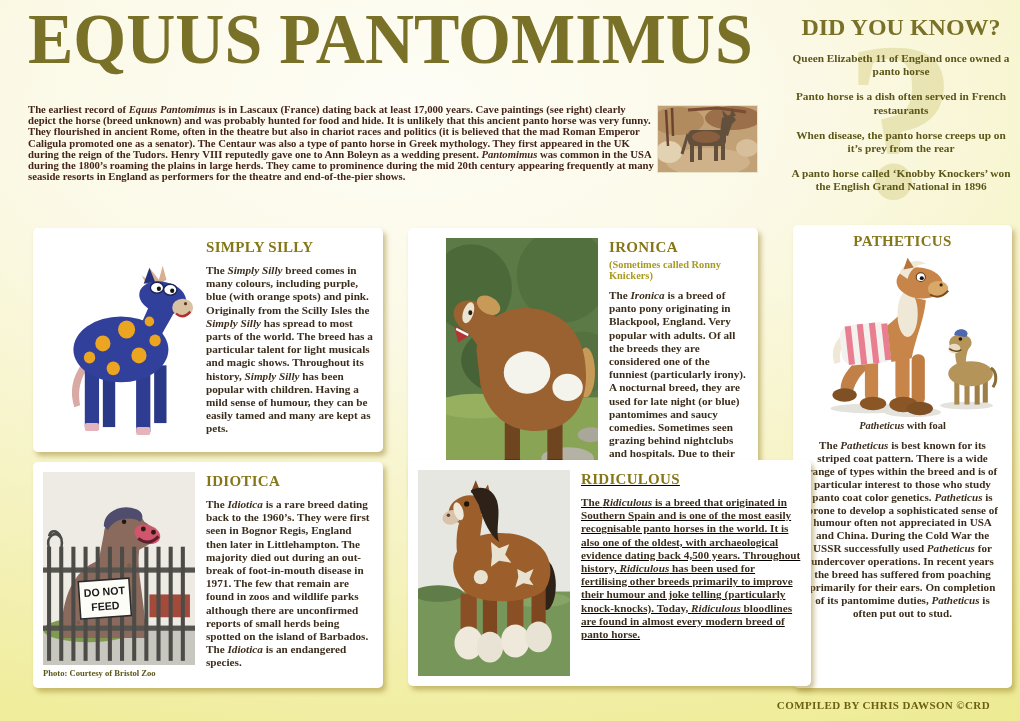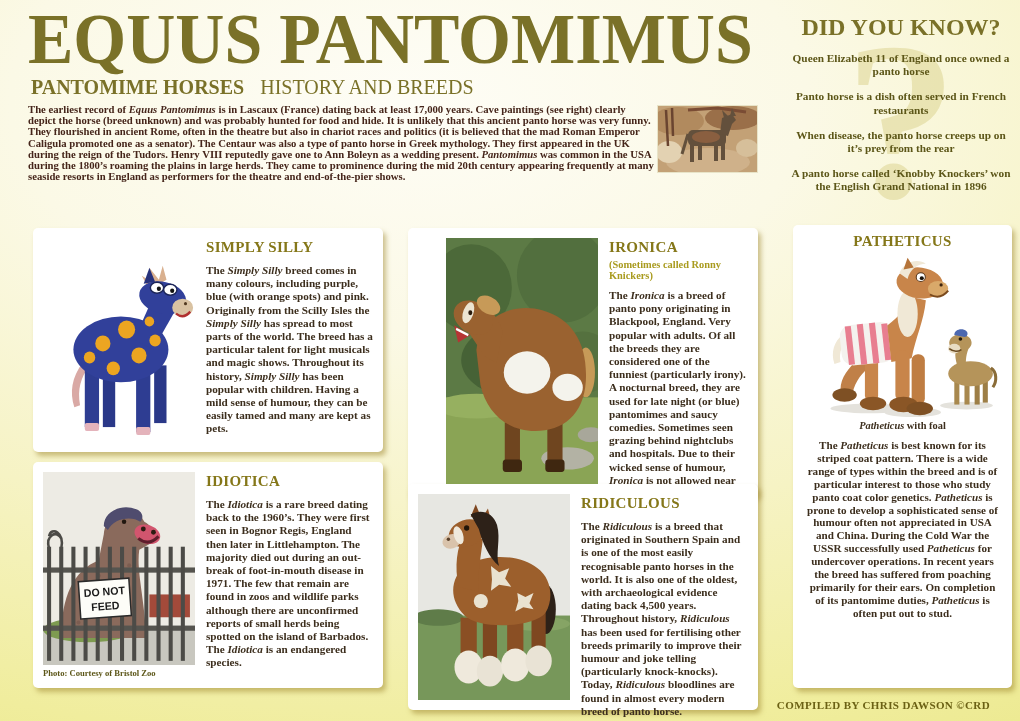--- a/index.html
+++ b/index.html
@@ -44,21 +44,21 @@
     color:var(--facts-text,#5c5618);
   }
   
   .card{
     position:absolute;background:#fff;border-radius:5px;box-sizing:border-box;
     box-shadow:3px 4px 5px rgba(155,132,44,.5);padding:10px;display:flex;
   }
   .card-ss{left:33px;top:228px;width:350px;height:224px;}
   .card-ir{left:408px;top:228px;width:350px;height:269px;padding-left:38px;}
   .card-id{left:33px;top:462px;width:350px;height:226px;}
-  .card-ri{left:408px;top:484px;width:350px;height:226px;}
+  .card-ri{left:408px;top:460px;width:403px;height:226px;text-decoration:underline;}
   .card-pa{left:793px;top:225px;width:219px;height:463px;display:block;text-align:center;padding-top:8px;}
   .card-img{flex:0 0 152px;width:152px;display:flex;flex-direction:column;}
   .card-img svg{flex:1 1 auto;min-height:0;width:100%;display:block;}
   .card-text{flex:1 1 auto;padding-left:11px;}
   .card-title{
     margin:1px 0 8px;font-weight:700;font-size:15px;letter-spacing:.3px;
     color:var(--card-title-olive,#857719);
   }
   .card-sub{margin:-5px 0 8px;font-weight:700;font-size:10.4px;color:var(--ironica-subtitle,#a99b1f);}
   .body{
@@ -81,23 +81,20 @@
     font-weight:700;font-size:11px;letter-spacing:.4px;
     color:var(--credit-text,#6b6114);
   }
 </style>
 </head>
 <body>
 
 <div class="poster">
 
   <h1 class="main-title">EQUUS PANTOMIMUS</h1>
-  <div class="subtitle">
-    <span class="sub-bold">PANTOMIME HORSES</span><span class="sub-reg">HISTORY AND BREEDS</span>
-  </div>
 
   <p class="intro"><span>The earliest record of </span><i>Equus Pantomimus</i><span> is in Lascaux (France) dating back at least 17,000 years. Cave paintings (see right) clearly depict the horse (breed unknown) and was probably hunted for food and hide. It is unlikely that this ancient panto horse was very funny. They flourished in ancient Rome, often in the theatre but also in chariot races and politics (it is believed that the mad Roman Emperor Caligula promoted one as a senator). The Centaur was also a type of panto horse in Greek mythology. They first appeared in the UK during the reign of the Tudors. Henry VIII reputedly gave one to Ann Boleyn as a wedding present. </span><i>Pantomimus</i><span> was common in the USA during the 1800’s roaming the plains in large herds. They came to prominence during the mid 20th century appearing frequently at many seaside resorts in England as performers for the theatre and end-of-the-pier shows.</span></p>
 
   <div class="cave">
     <svg viewBox="0 0 99 66" preserveAspectRatio="none">
       <rect width="99" height="66" fill="#c3a176"></rect>
       <ellipse cx="20" cy="15" rx="26" ry="14" fill="#b18a5e"></ellipse>
       <ellipse cx="75" cy="12" rx="28" ry="12" fill="#9a6f49"></ellipse>
       <ellipse cx="50" cy="56" rx="42" ry="14" fill="#cfb18a"></ellipse>
       <ellipse cx="11" cy="46" rx="13" ry="11" fill="#e3d2b2"></ellipse>

